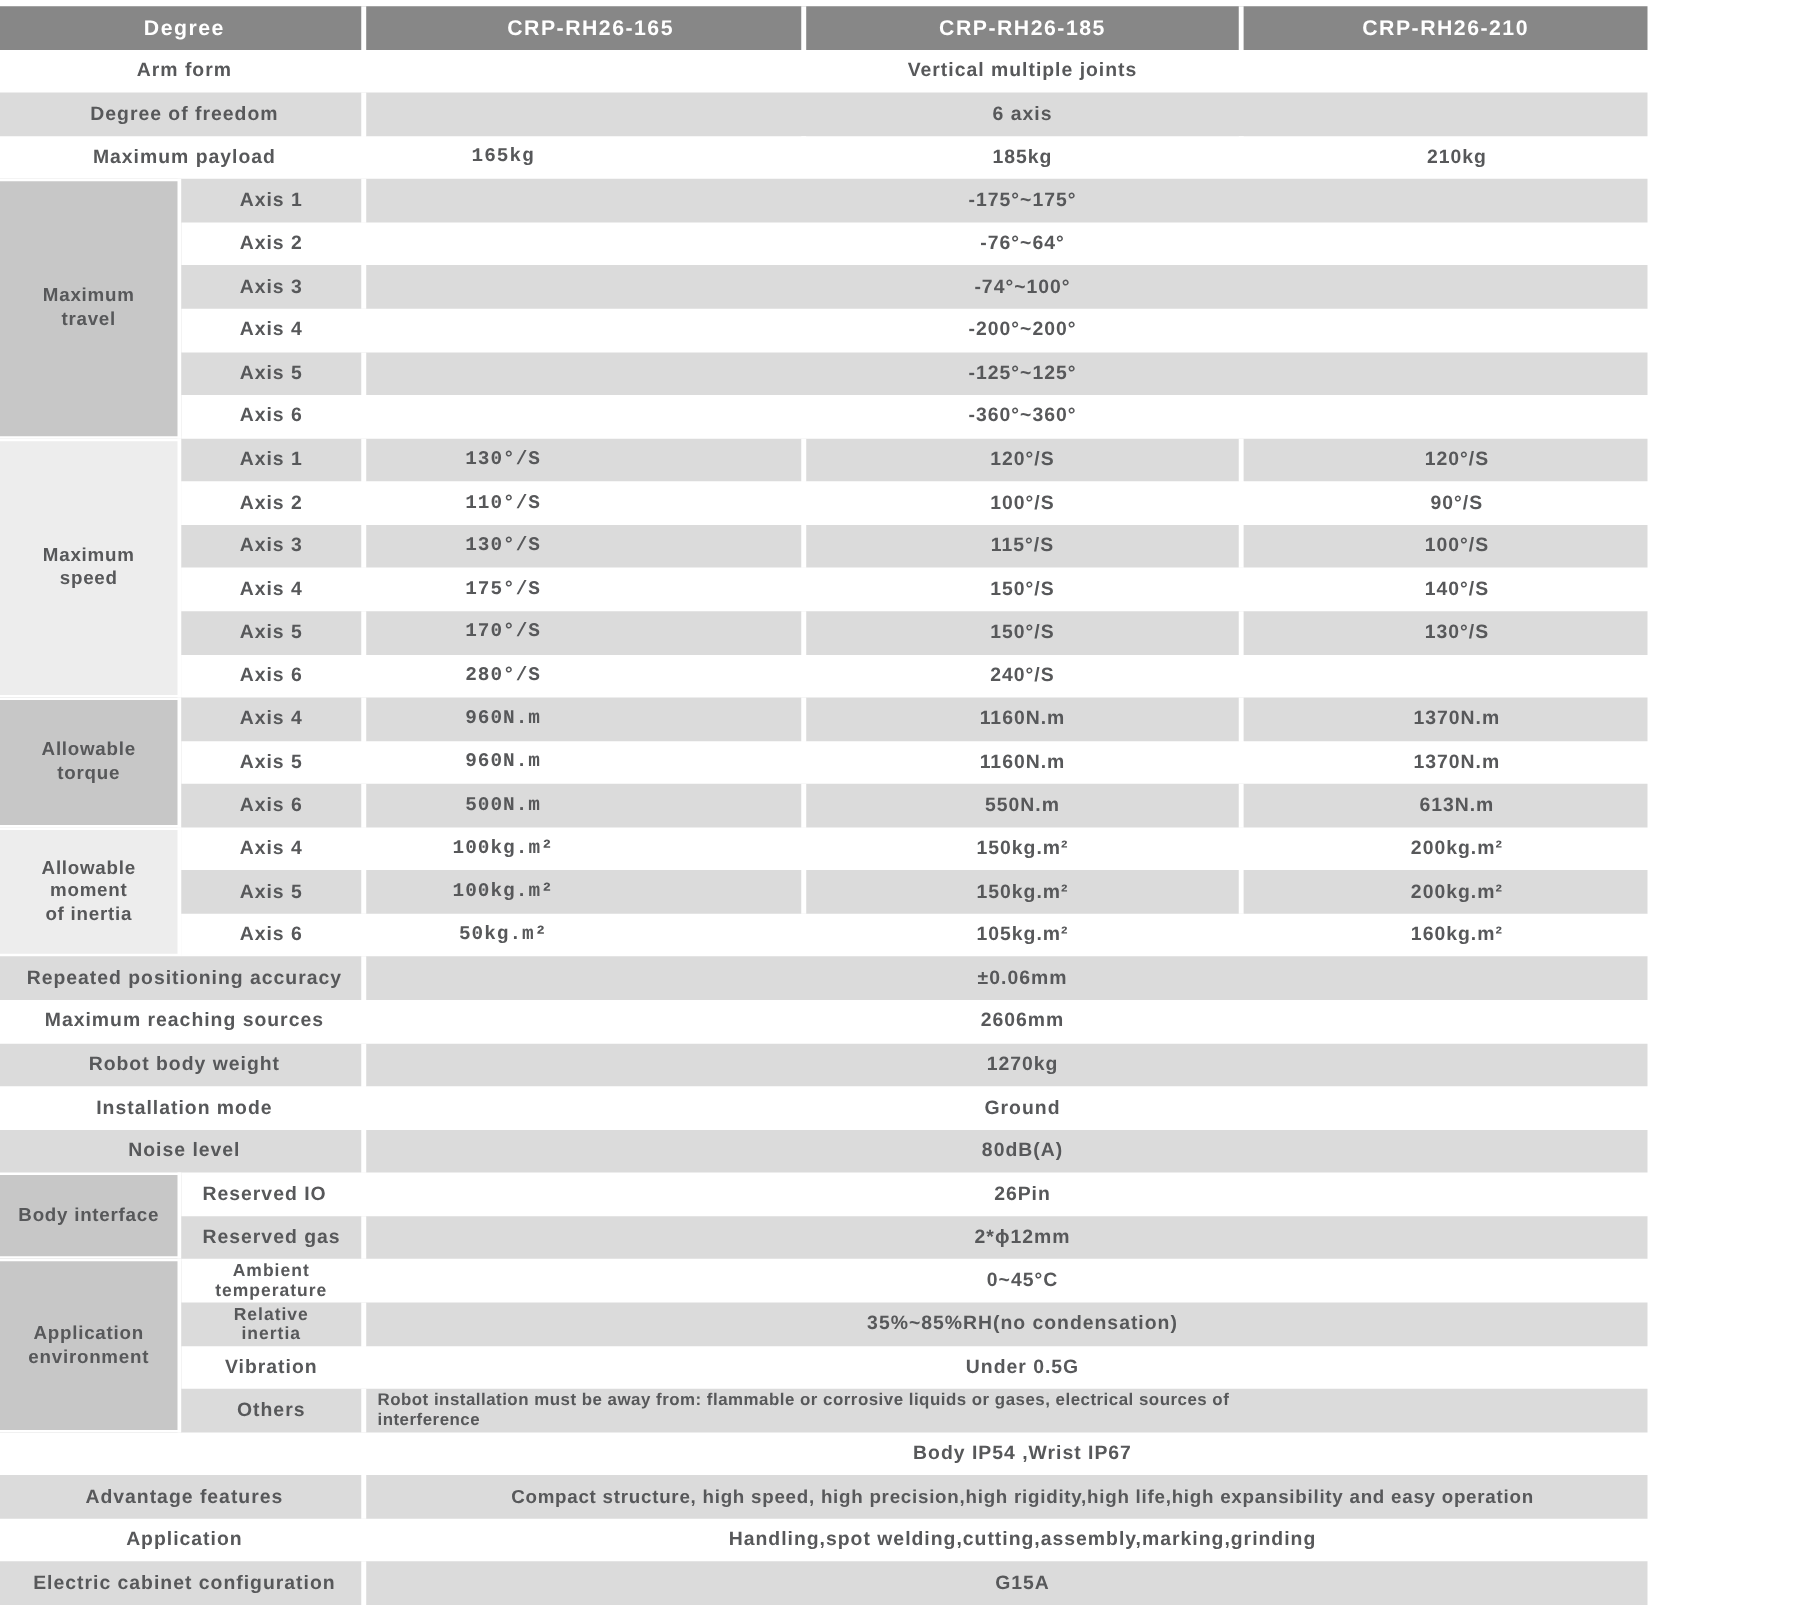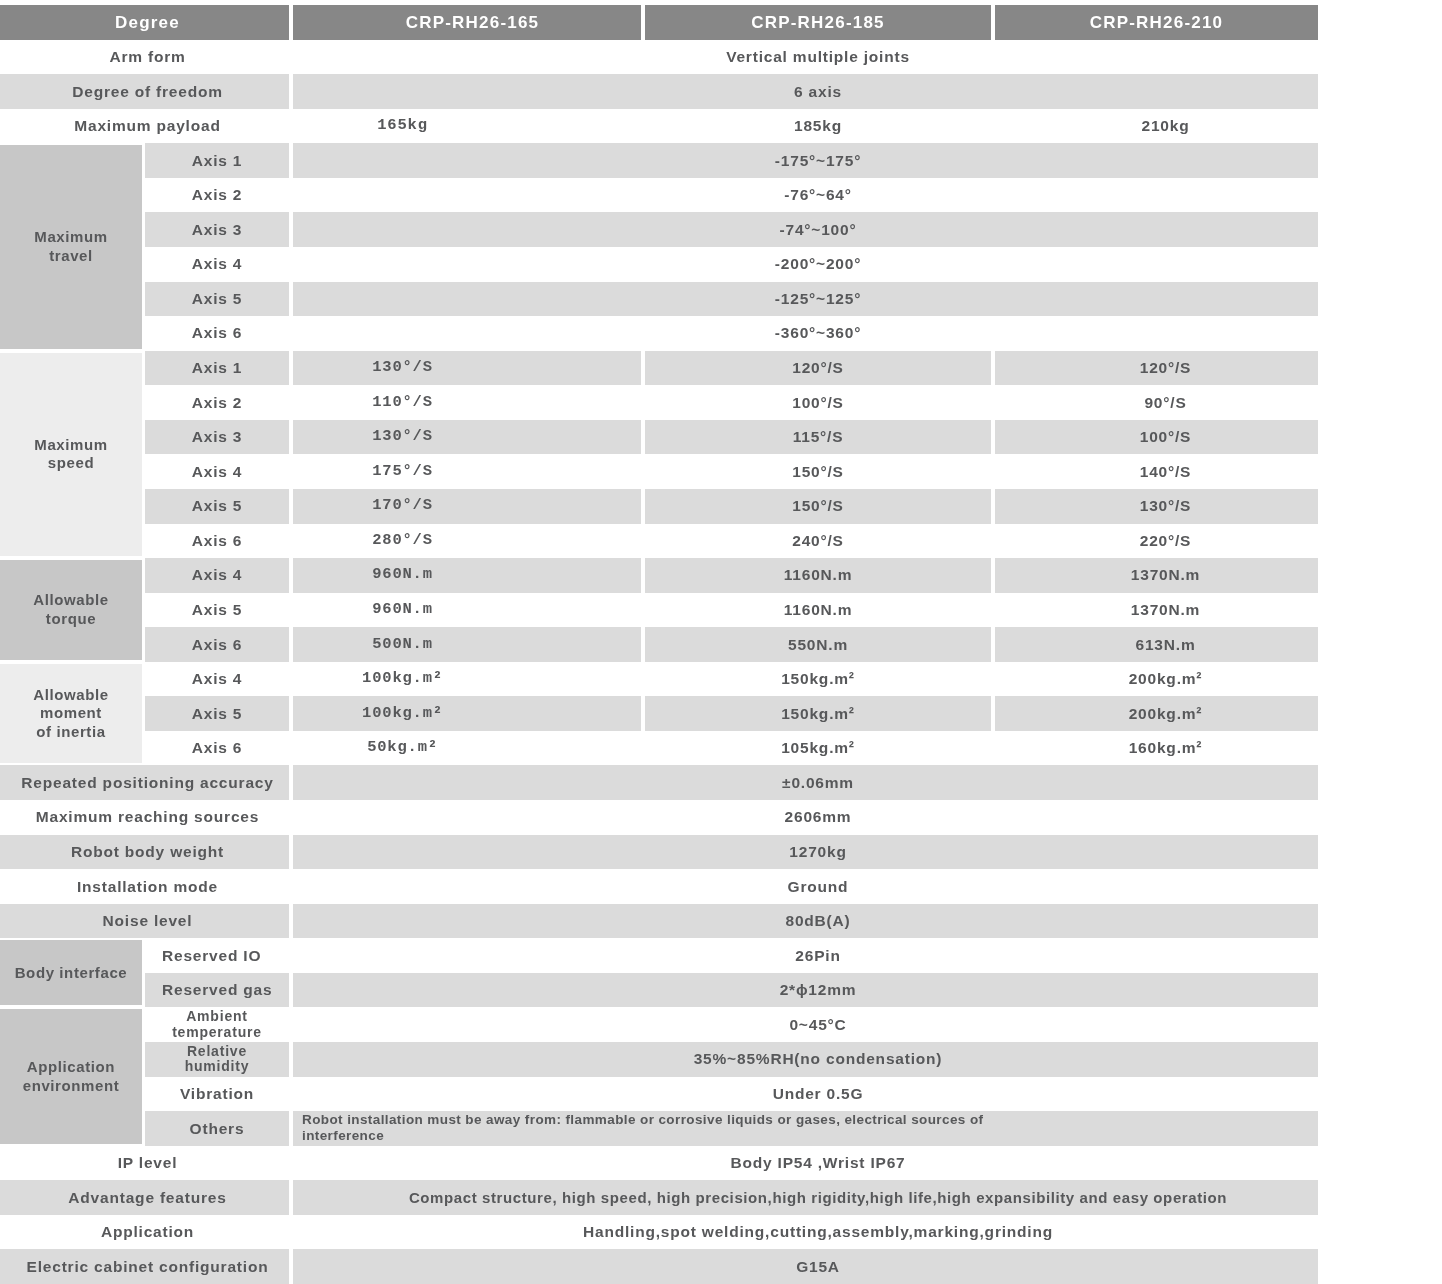--- a/index.html
+++ b/index.html
@@ -101,21 +101,20 @@
   <div class="cell c3 vd v1" style="grid-row:14">175°/S</div>
   <div class="cell c4 vd" style="grid-row:14">150°/S</div>
   <div class="cell c5 v3" style="grid-row:14">140°/S</div>
   <div class="cell c2 vd g" style="grid-row:15">Axis 5</div>
   <div class="cell c3 vd v1 g" style="grid-row:15">170°/S</div>
   <div class="cell c4 vd g" style="grid-row:15">150°/S</div>
   <div class="cell c5 v3 g" style="grid-row:15">130°/S</div>
   <div class="cell c2 vd" style="grid-row:16">Axis 6</div>
   <div class="cell c3 vd v1" style="grid-row:16">280°/S</div>
   <div class="cell c4 vd" style="grid-row:16">240°/S</div>
-  <div class="cell c5 v3" style="grid-row:16">220°/S</div>
 
   <div class="grp" style="grid-row:17/20">Allowable
 torque</div>
   <div class="cell c2 vd g" style="grid-row:17">Axis 4</div>
   <div class="cell c3 vd v1 g" style="grid-row:17">960N.m</div>
   <div class="cell c4 vd g" style="grid-row:17">1160N.m</div>
   <div class="cell c5 v3 g" style="grid-row:17">1370N.m</div>
   <div class="cell c2 vd" style="grid-row:18">Axis 5</div>
   <div class="cell c3 vd v1" style="grid-row:18">960N.m</div>
   <div class="cell c4 vd" style="grid-row:18">1160N.m</div>
@@ -161,29 +160,28 @@
   <div class="cell sp" style="grid-row:28">26Pin</div>
   <div class="cell c2 vd subl g" style="grid-row:29">Reserved gas</div>
   <div class="cell sp g" style="grid-row:29">2*ϕ12mm</div>
 
   <div class="grp" style="grid-row:30/34">Application
 environment</div>
   <div class="cell c2 vd sub2" style="grid-row:30">Ambient
 temperature</div>
   <div class="cell sp" style="grid-row:30">0~45°C</div>
   <div class="cell c2 vd sub2 g" style="grid-row:31">Relative
-humidity</div>
+inertia</div>
   <div class="cell sp g" style="grid-row:31">35%~85%RH(no condensation)</div>
   <div class="cell c2 vd" style="grid-row:32">Vibration</div>
   <div class="cell sp" style="grid-row:32">Under 0.5G</div>
   <div class="cell c2 vd g" style="grid-row:33">Others</div>
   <div class="cell sp leftv g" style="grid-row:33">Robot installation must be away from: flammable or corrosive liquids or gases, electrical sources of
 interference</div>
 
-  <div class="cell lbl vd" style="grid-row:34">IP level</div>
   <div class="cell sp" style="grid-row:34">Body IP54 ,Wrist IP67</div>
 
   <div class="cell lbl vd g" style="grid-row:35">Advantage features</div>
   <div class="cell sp g" style="grid-row:35;font-size:15px;letter-spacing:0.6px">Compact structure, high speed, high precision,high rigidity,high life,high expansibility and easy operation</div>
 
   <div class="cell lbl vd" style="grid-row:36">Application</div>
   <div class="cell sp" style="grid-row:36">Handling,spot welding,cutting,assembly,marking,grinding</div>
 
   <div class="cell lbl vd g" style="grid-row:37">Electric cabinet configuration</div>
   <div class="cell sp g" style="grid-row:37">G15A</div>

